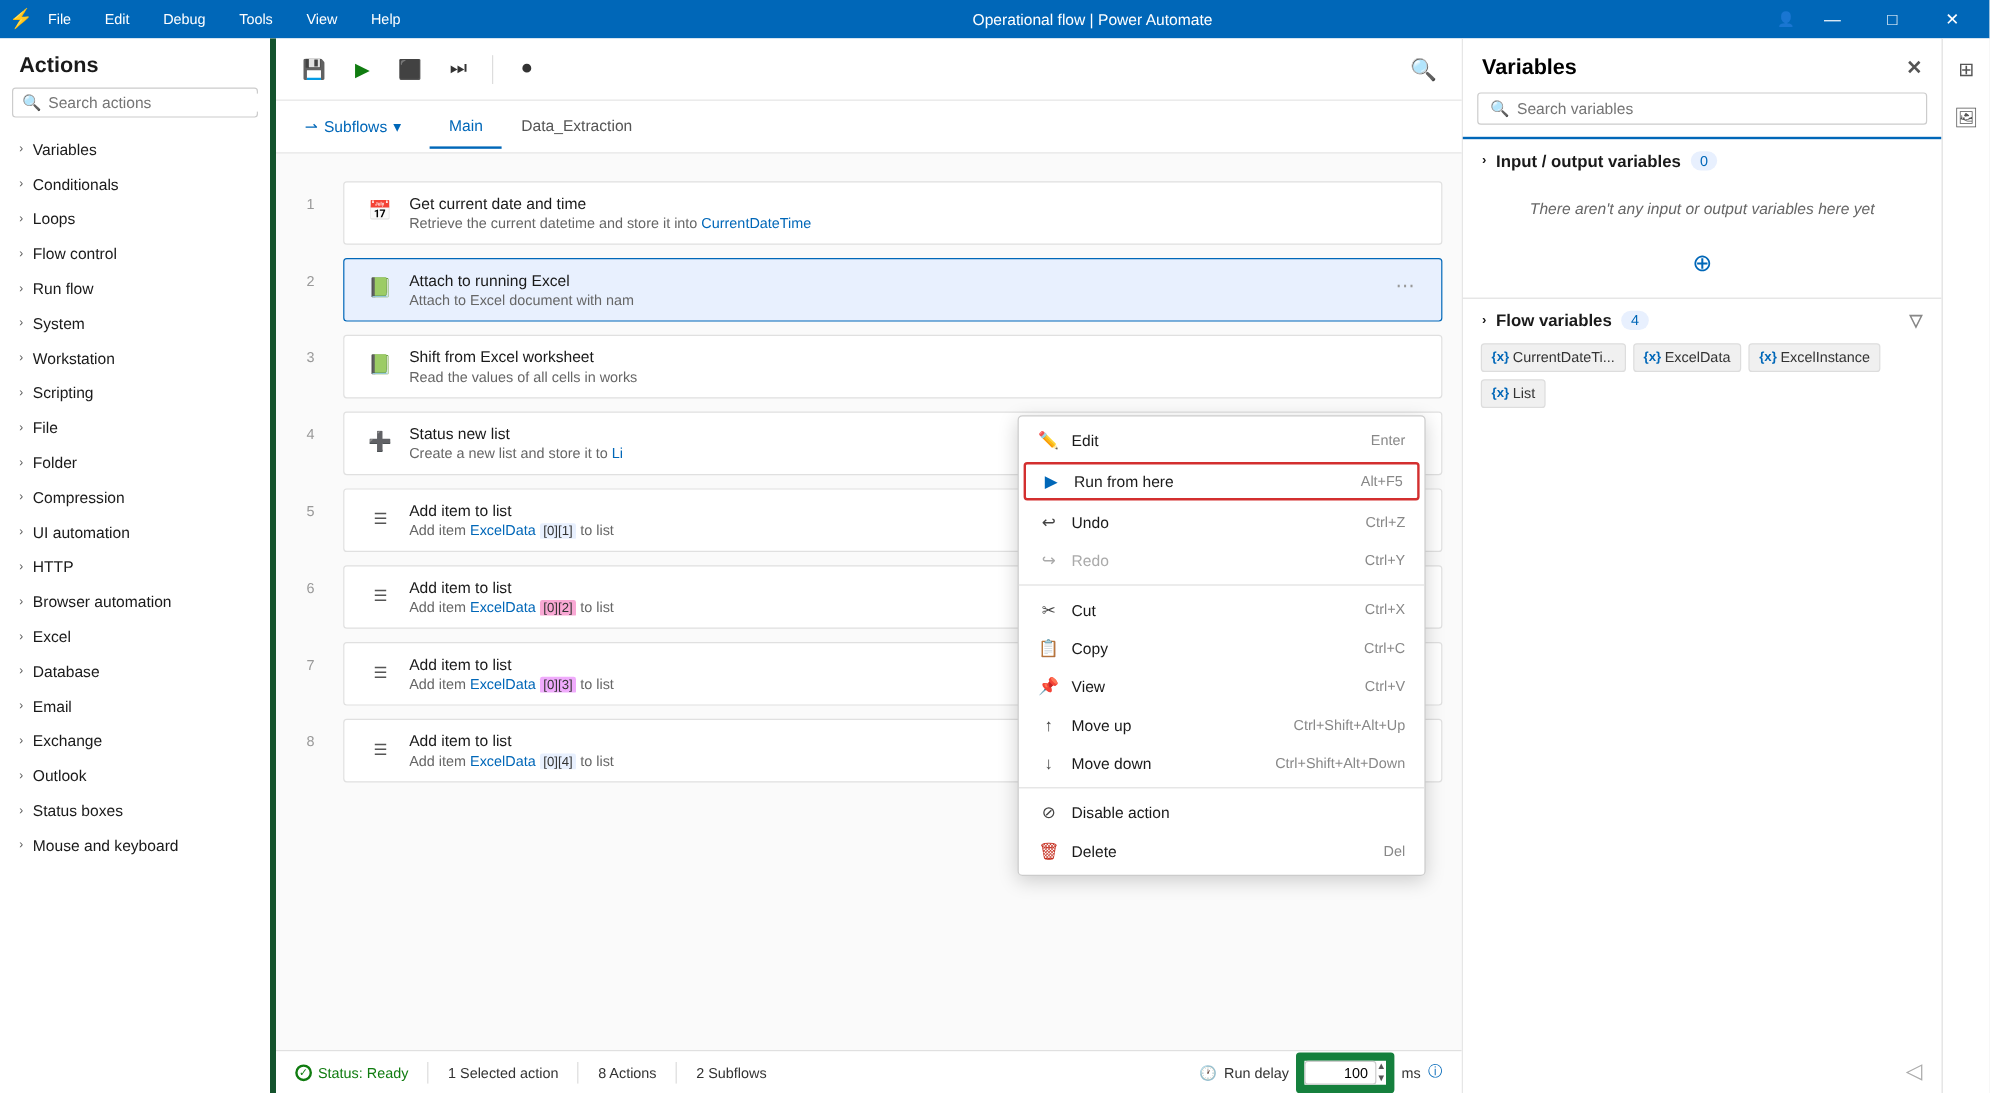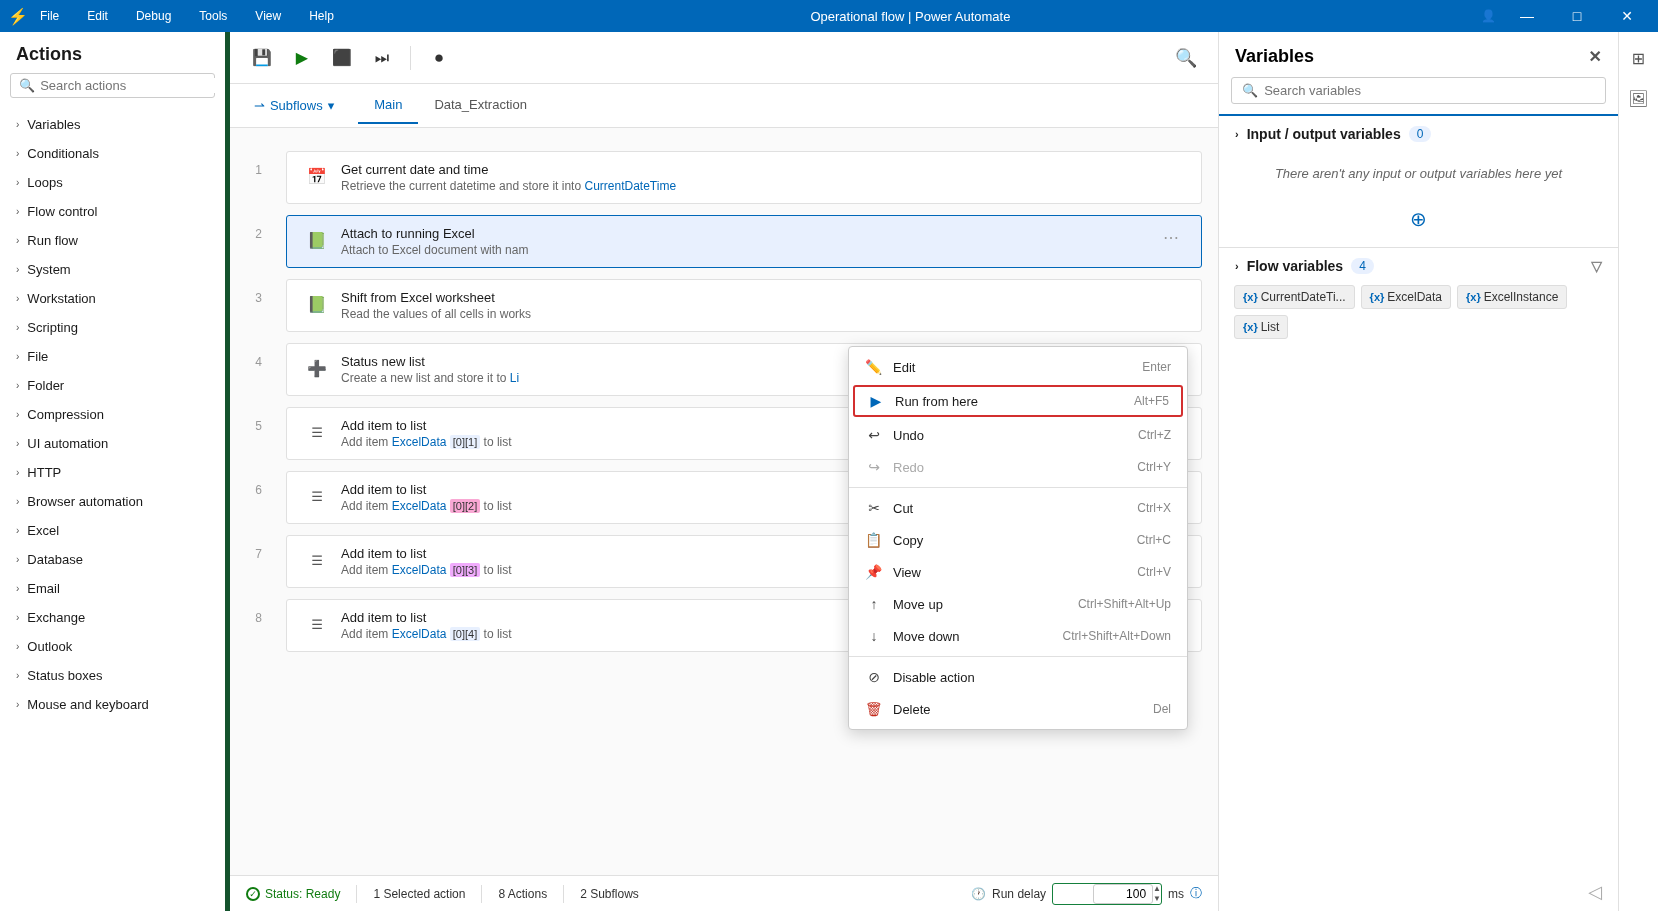--- a/index.html
+++ b/index.html
@@ -640,21 +640,21 @@
       <div class="status-sep"></div>
       <span>1 Selected action</span>
       <div class="status-sep"></div>
       <span>8 Actions</span>
       <div class="status-sep"></div>
       <span>2 Subflows</span>
       <div style="flex:1;"></div>
       <div class="run-delay-box">
         <span>🕐</span>
         <span>Run delay</span>
-        <div style="display:flex; align-items:center; border: 1px solid #15803d; border-radius:3px;padding-left:40px;">
+        <div style="display:flex; align-items:center; border: 7px solid #15803d; border-radius:3px;">
           <input class="run-delay-input" type="text" value="100" style="">
           <div class="spinner-btns">
             <span class="spinner-btn">▲</span>
             <span class="spinner-btn">▼</span>
           </div>
         </div>
         <span>ms</span>
         <span class="info-icon">ⓘ</span>
       </div>
     </div>

